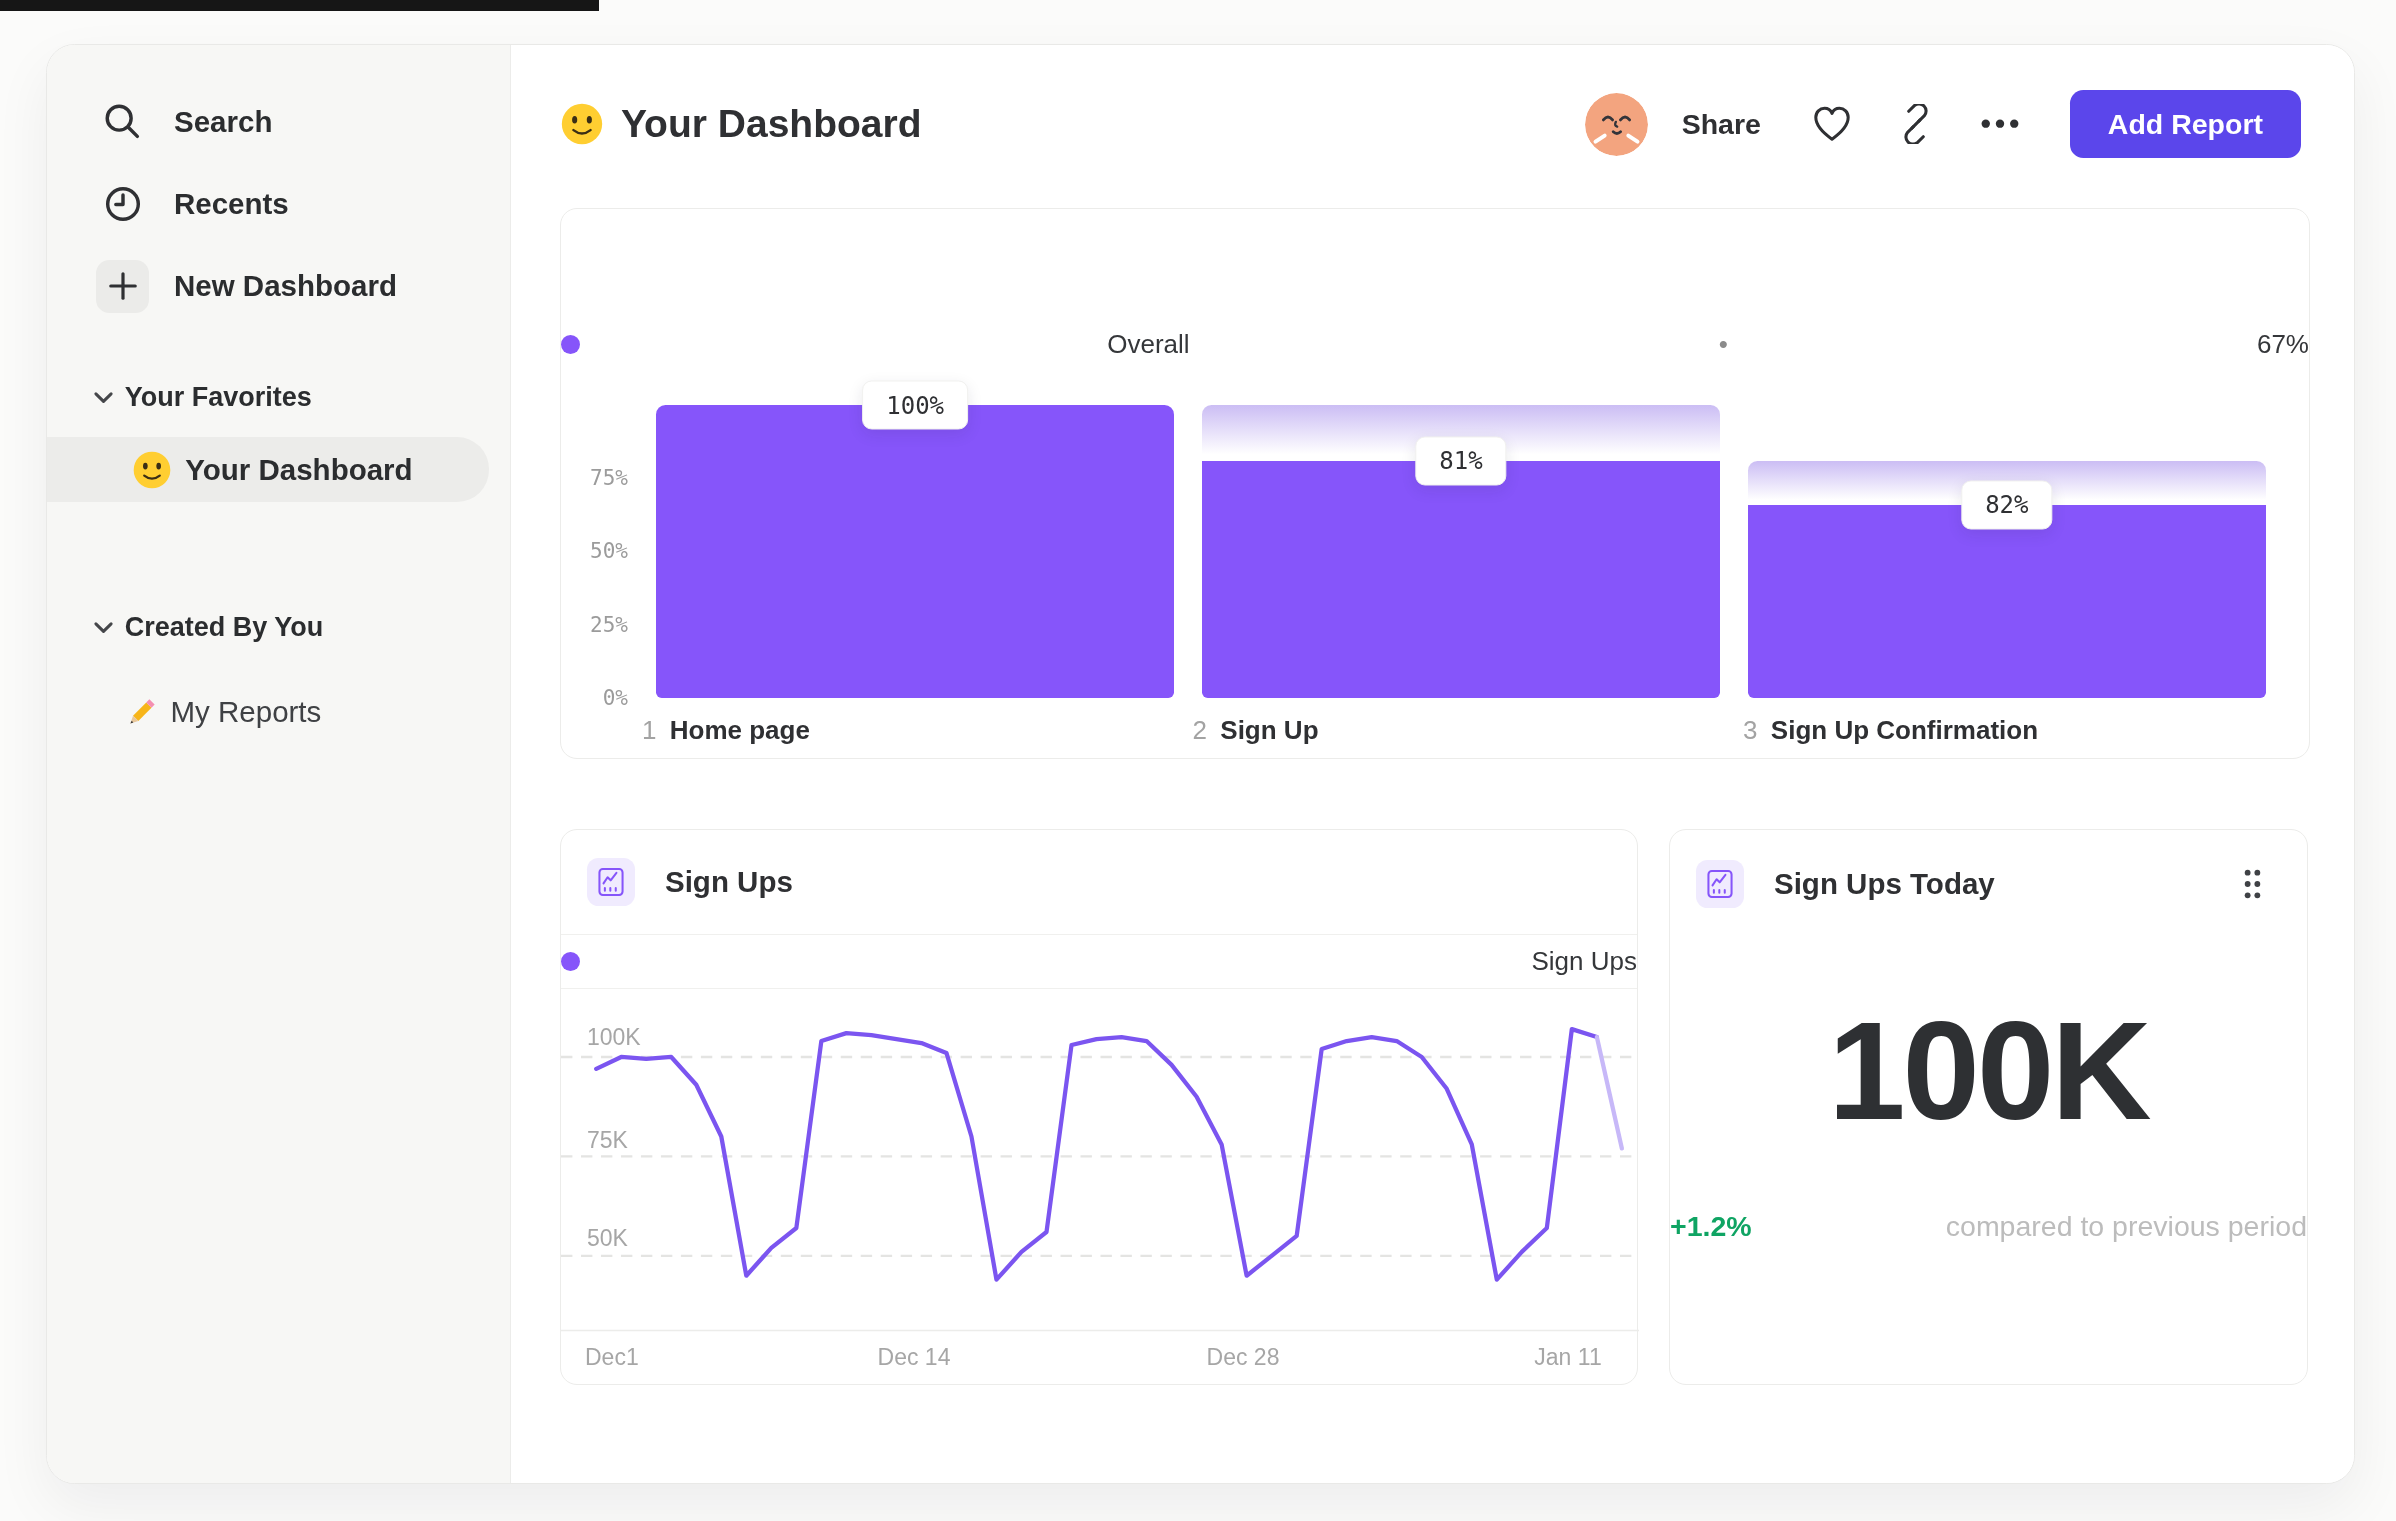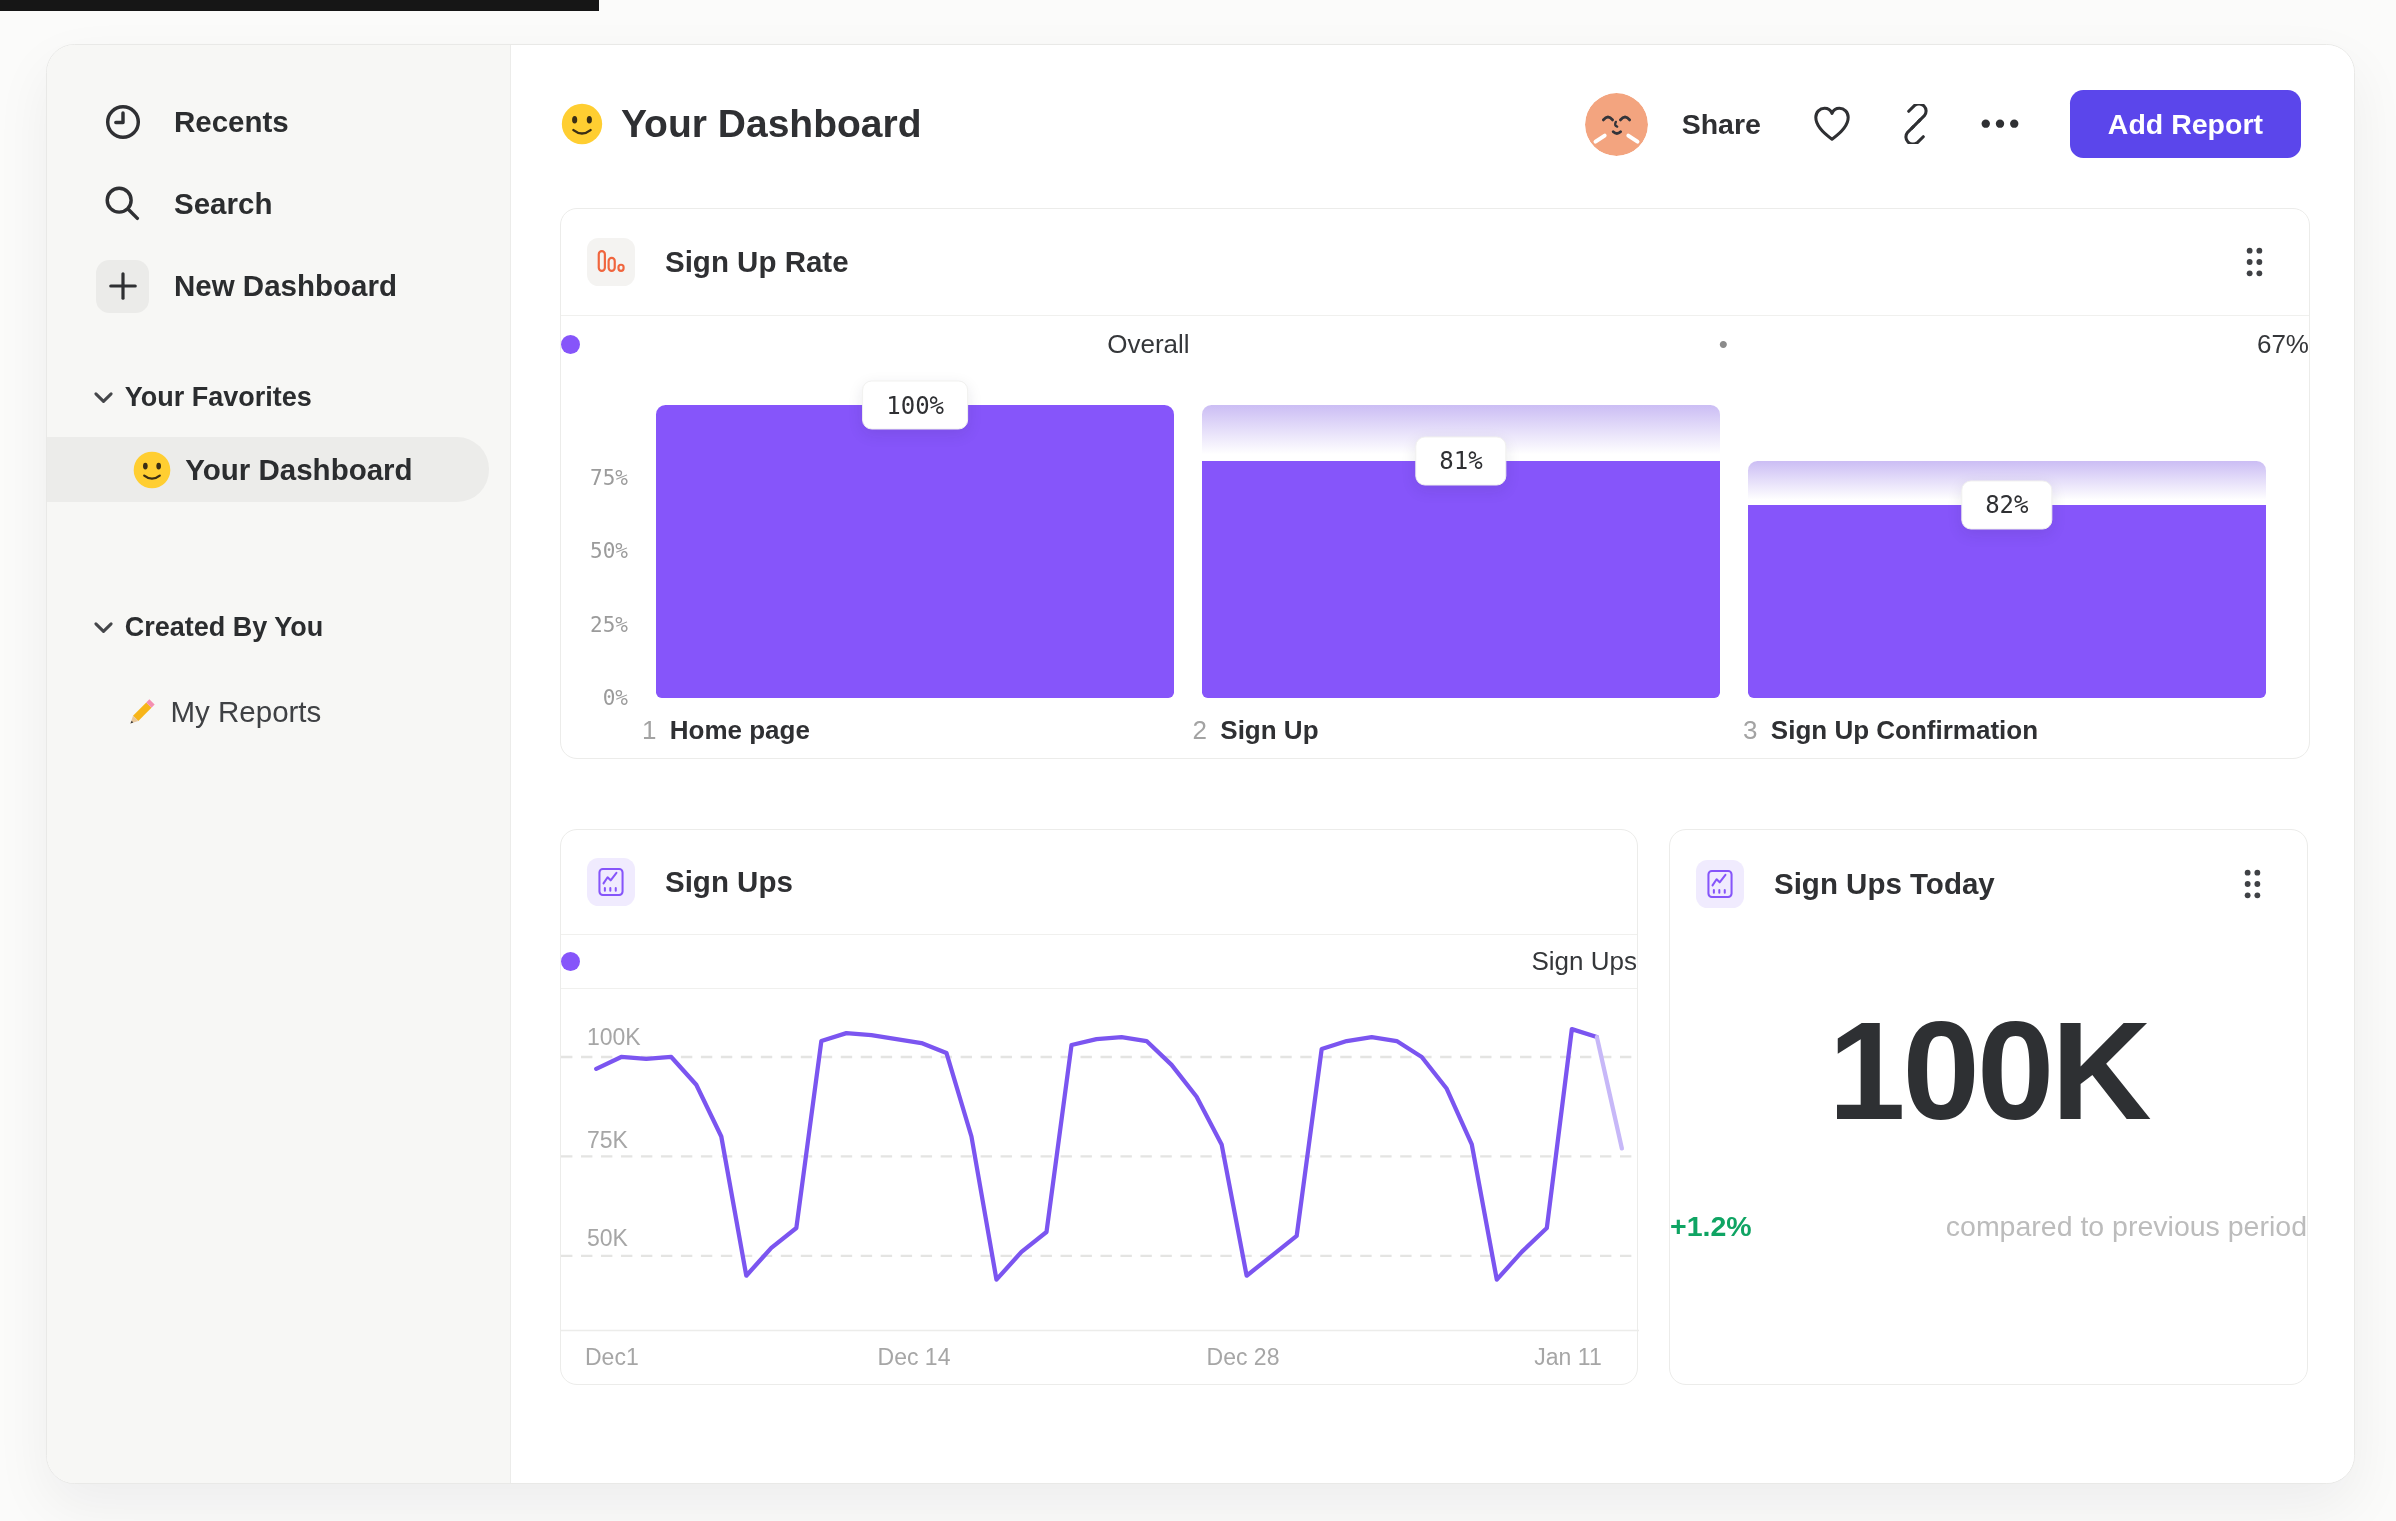--- a/index.html
+++ b/index.html
@@ -109,35 +109,35 @@
 
 <div class="top-strip"></div>
 
 <div class="app">
 
   <nav class="sidebar">
 
     <div class="side-item">
       <span class="icon-box">
         <svg width="44" height="44" viewBox="0 0 46 46" fill="none">
-          <circle cx="23" cy="23" r="16" stroke="#2f3033" stroke-width="3.6"></circle>
-          <polyline points="23,13.5 23,23.5 15.5,23.5" stroke="#2f3033" stroke-width="3.6" fill="none" stroke-linecap="round" stroke-linejoin="round"></polyline>
-        </svg>
-      </span>
-      <span>Recents</span>
+          <circle cx="19" cy="19" r="12.5" stroke="#2f3033" stroke-width="3.6"></circle>
+          <line x1="28.5" y1="28.5" x2="38" y2="38" stroke="#2f3033" stroke-width="3.6" stroke-linecap="round"></line>
+        </svg>
+      </span>
+      <span>Search</span>
     </div>
 
     <div class="side-item">
       <span class="icon-box">
         <svg width="44" height="44" viewBox="0 0 46 46" fill="none">
-          <circle cx="19" cy="19" r="12.5" stroke="#2f3033" stroke-width="3.6"></circle>
-          <line x1="28.5" y1="28.5" x2="38" y2="38" stroke="#2f3033" stroke-width="3.6" stroke-linecap="round"></line>
-        </svg>
-      </span>
-      <span>Search</span>
+          <circle cx="23" cy="23" r="16" stroke="#2f3033" stroke-width="3.6"></circle>
+          <polyline points="23,13.5 23,23.5 15.5,23.5" stroke="#2f3033" stroke-width="3.6" fill="none" stroke-linecap="round" stroke-linejoin="round"></polyline>
+        </svg>
+      </span>
+      <span>Recents</span>
     </div>
 
     <div class="side-item">
       <span class="icon-box bg">
         <svg width="32" height="32" viewBox="0 0 34 34" fill="none">
           <line x1="17" y1="4" x2="17" y2="30" stroke="#2f3033" stroke-width="3.4" stroke-linecap="round"></line>
           <line x1="4" y1="17" x2="30" y2="17" stroke="#2f3033" stroke-width="3.4" stroke-linecap="round"></line>
         </svg>
       </span>
       <span>New Dashboard</span>
@@ -229,40 +229,20 @@
         <svg width="42" height="11.4" viewBox="0 0 44 12">
           <circle cx="7" cy="6" r="4.4" fill="#2f3033"></circle>
           <circle cx="22" cy="6" r="4.4" fill="#2f3033"></circle>
           <circle cx="37" cy="6" r="4.4" fill="#2f3033"></circle>
         </svg>
       </span>
       <button class="add-report-btn">Add Report</button>
     </div>
 
     <section class="card" id="card-signup-rate">
-      <div class="card-head">
-        <span class="chart-icon-sq orange-bg">
-          <svg width="34" height="34" viewBox="0 0 50 50" fill="none">
-            <rect x="7" y="9" width="9" height="29" rx="4.5" stroke="#F0653E" stroke-width="3.2"></rect>
-            <rect x="21.5" y="19" width="9" height="19" rx="4.5" stroke="#F0653E" stroke-width="3.2"></rect>
-            <rect x="36" y="29" width="7.5" height="9" rx="3.7" stroke="#F0653E" stroke-width="3.2"></rect>
-          </svg>
-        </span>
-        <span class="card-title">Sign Up Rate</span>
-        <span class="drag-handle">
-          <svg width="25" height="34" viewBox="0 0 30 42">
-            <circle cx="9" cy="7" r="3.6" fill="#3f4145"></circle>
-              <circle cx="21" cy="7" r="3.6" fill="#3f4145"></circle>
-            <circle cx="9" cy="21" r="3.6" fill="#3f4145"></circle>
-              <circle cx="21" cy="21" r="3.6" fill="#3f4145"></circle>
-            <circle cx="9" cy="35" r="3.6" fill="#3f4145"></circle>
-              <circle cx="21" cy="35" r="3.6" fill="#3f4145"></circle>
-          </svg>
-        </span>
-      </div>
 
       <div class="legend-row">
         <span class="legend-dot"></span>
         <span class="legend-text">Overall</span>
         <span class="legend-sep">•</span>
         <span class="legend-text">67%</span>
       </div>
 
       <span class="fy-label" style="top:269px">75%</span>
       <span class="fy-label" style="top:342px">50%</span>

